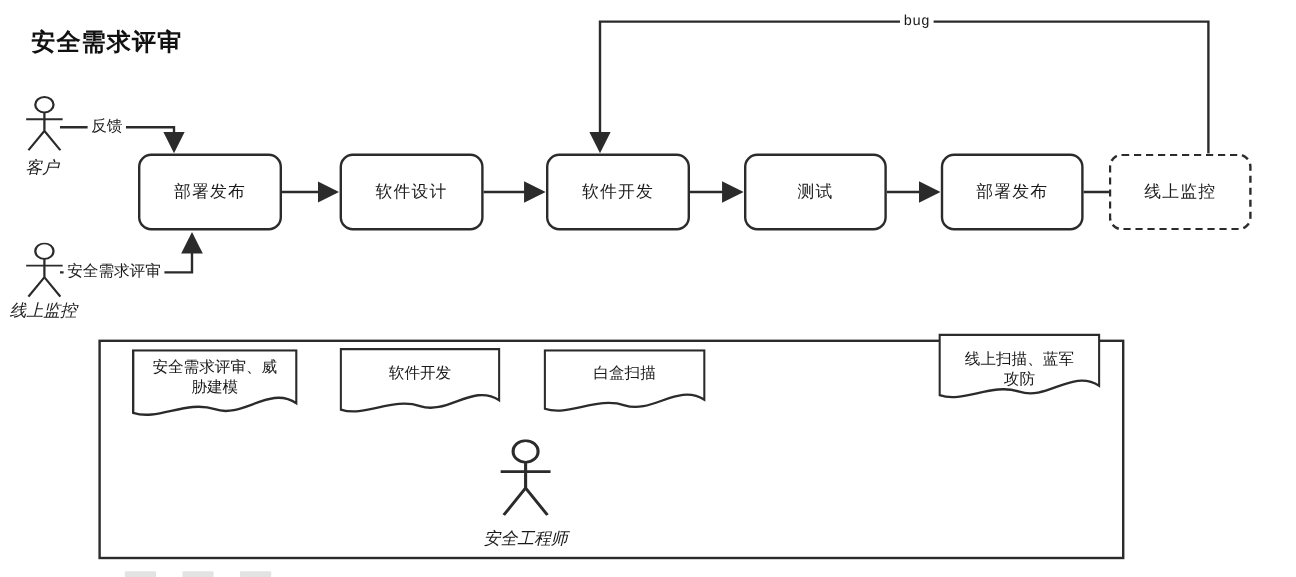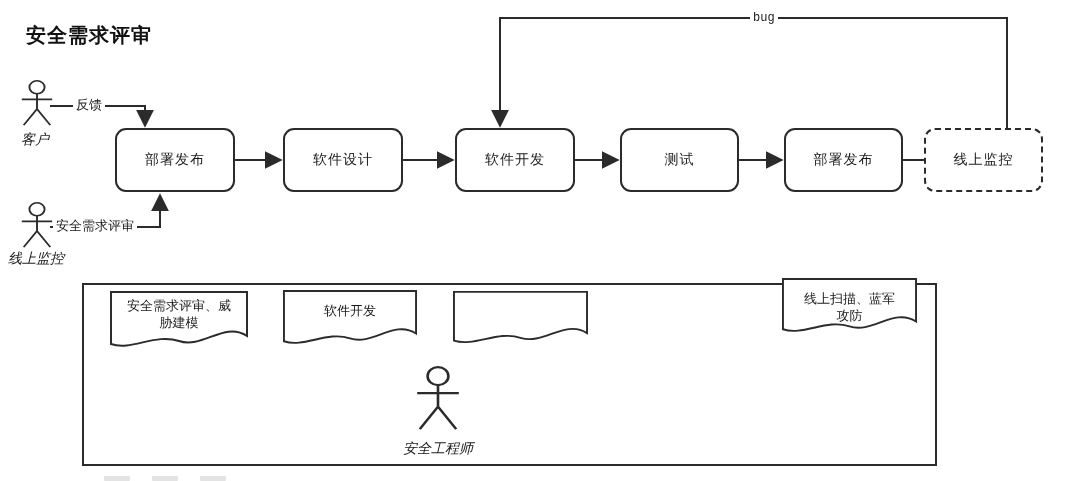--- a/index.html
+++ b/index.html
@@ -116,20 +116,21 @@
   <div class="doc" style="left:283px;top:290px;width:134px;height:60px">
     <svg viewBox="0 0 140 62" preserveAspectRatio="none">
         <path d="M1,1 H139 V45 C116,30 94,58 70,50 C46,42 22,60 1,53 Z"></path>
       </svg>
     <div class="doc-label" style="top:12px">软件开发</div>
   </div>
   <div class="doc" style="left:453px;top:291px;width:135px;height:58px">
     <svg viewBox="0 0 140 62" preserveAspectRatio="none">
         <path d="M1,1 H139 V45 C116,30 94,58 70,50 C46,42 22,60 1,53 Z"></path>
       </svg>
+    <div class="doc-label" style="top:11px">白盒扫描</div>
   </div>
   <div class="doc" style="left:782px;top:278px;width:135px;height:60px">
     <svg viewBox="0 0 140 62" preserveAspectRatio="none">
         <path d="M1,1 H139 V45 C116,30 94,58 70,50 C46,42 22,60 1,53 Z"></path>
       </svg>
     <div class="doc-label" style="top:12px">线上扫描、蓝军攻防</div>
   </div>
 
   <div class="actor-figure" style="left:412px;top:366px;width:52px;height:70px">
     <svg viewBox="0 0 40 62" preserveAspectRatio="none">

